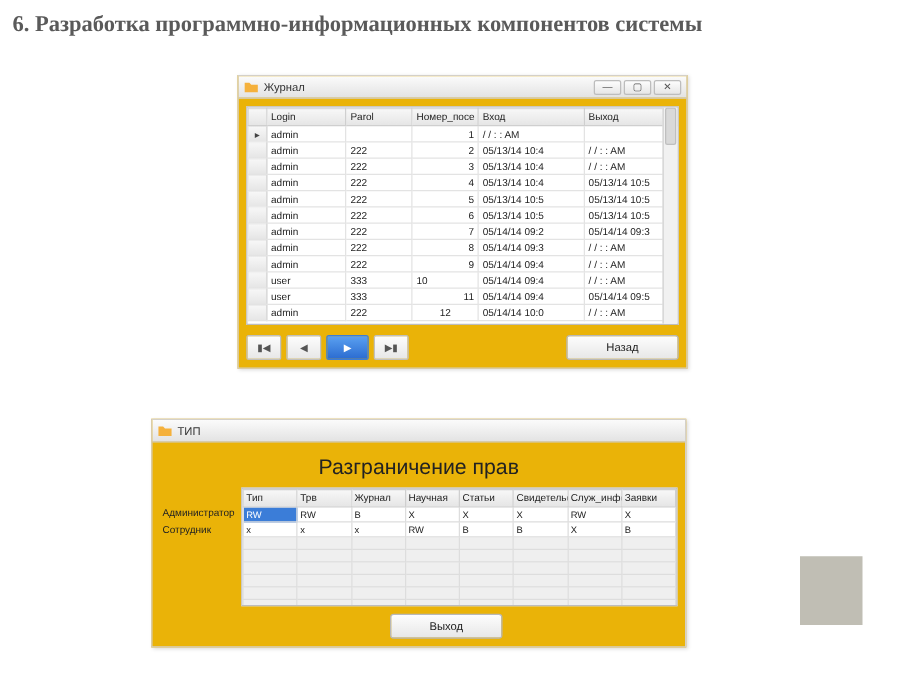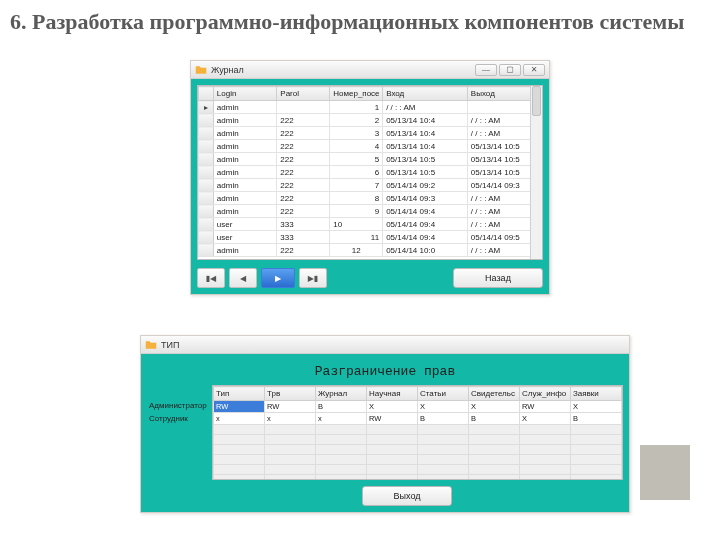--- a/index.html
+++ b/index.html
@@ -8,29 +8,29 @@
     width: 720px;
     height: 540px;
     background: #ffffff;
     font-family: Verdana, Geneva, sans-serif;
     font-size: 8px;
     color: #222;
     position: relative;
   }
   .page-title {
     font-family: Georgia, 'Times New Roman', serif;
-    font-size: 22px;
+    font-size: 18px;
     font-weight: bold;
     color: #5a5a5a;
     margin: 8px 0 10px 10px;
     line-height: 1.25;
   }
   .window {
     position: absolute;
-    background: #14b8a6;
+    background: #eab308;
     border: 1px solid #d4d0c8;
     box-shadow: 1px 1px 3px rgba(0,0,0,.15);
   }
   .titlebar {
     height: 18px;
     background: linear-gradient(#fbfbfb,#e3e3e3);
     border-bottom: 1px solid #cfcfcf;
     display: flex;
     align-items: center;
     padding: 0 4px;
@@ -122,27 +122,26 @@
   .btn {
     min-width: 90px; height: 20px;
     padding: 0 14px;
     border:1px solid #b8b8b8;
     background: linear-gradient(#fdfdfd,#e7e7e7);
     border-radius:3px;
     font-size:9px;
     display:flex; align-items:center; justify-content:center;margin-left:44px;
   }
   
-  #win-rights { left: 140px; top: 335px; width: 490px; }
+  #win-rights { left: 121px; top: 335px; width: 428px; }
   .rights-title {
     text-align:center;
-    font-size:13px;
+    font-size:17px;
     margin: 4px 0 6px 0;
     color:#222;
-    font-family:Liberation Mono, monospace;
   }
   .rights-body { display:flex; }
   .role-labels {
     width: 65px;
     font-size:8px;
     padding-top:16px; 
   }
   .role-labels div { height: 12px; margin-bottom:1px; padding-left:2px;}
   .rights-grid-wrap {
     flex:1;

